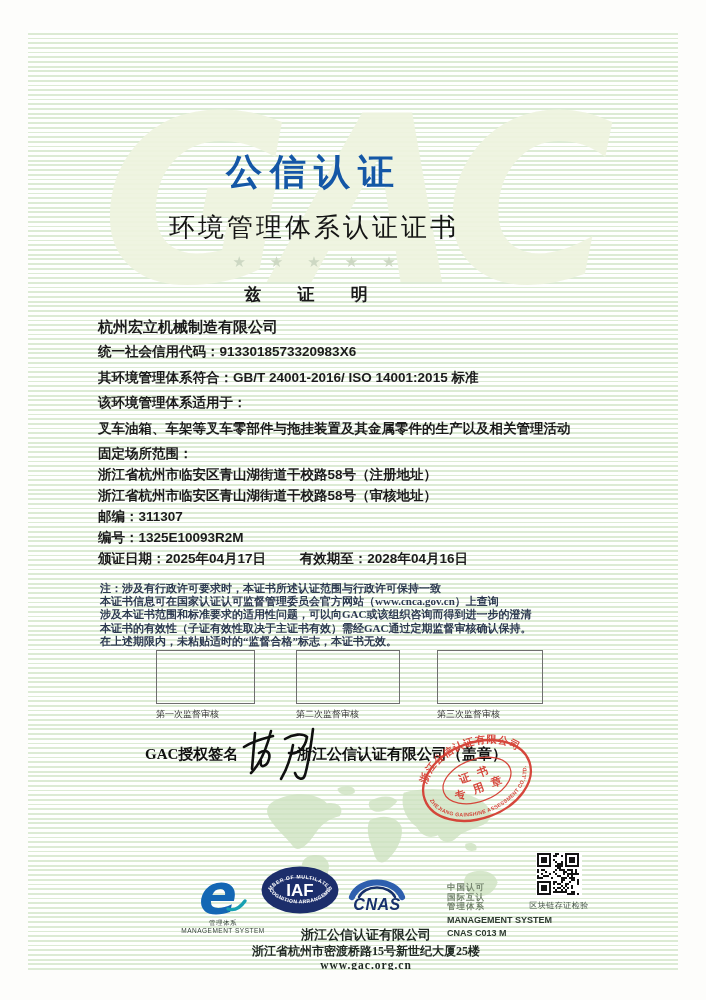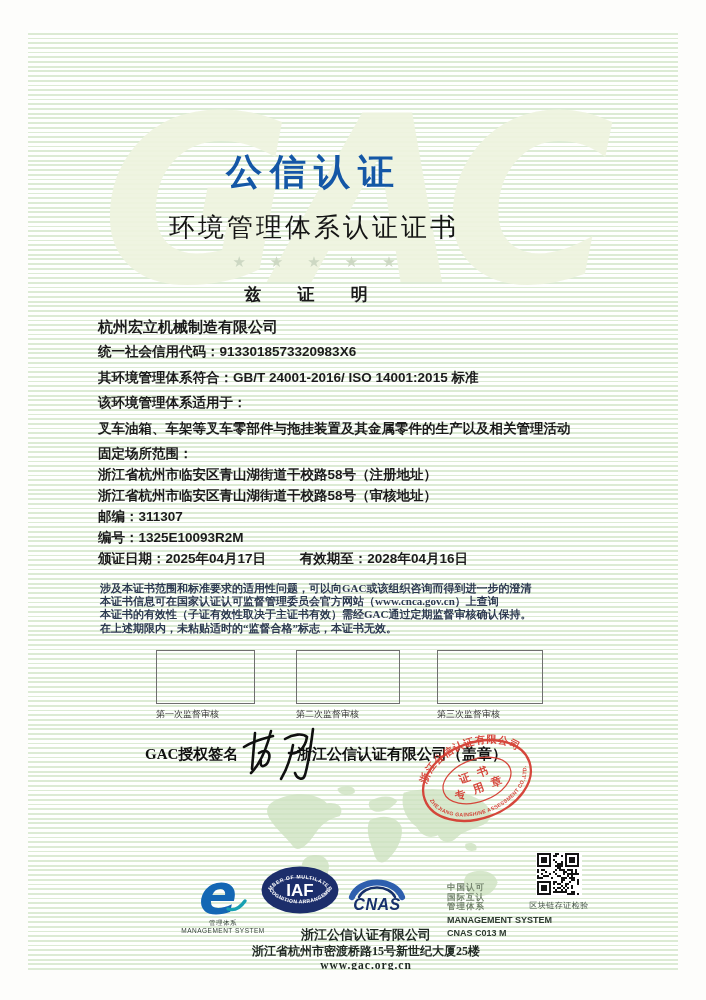--- a/index.html
+++ b/index.html
@@ -94,22 +94,23 @@
         <div class="b-line tight">浙江省杭州市临安区青山湖街道干校路58号（审核地址）</div>
         <div class="b-line tight"><span>邮编：</span><span>311307</span></div>
         <div class="b-line tight"><span>编号：</span><span>1325E10093R2M</span></div>
         <div class="b-line">
           <span>颁证日期：</span><span>2025年04月17日</span>
           <span class="exp">有效期至：</span><span>2028年04月16日</span>
         </div>
       </div>
 
       <div class="note">
+        <div>注：涉及有行政许可要求时，本证书所述认证范围与行政许可保持一致</div>
+        <div>本证书信息可在国家认证认可监督管理委员会官方网站（www.cnca.gov.cn）上查询</div>
         <div>涉及本证书范围和标准要求的适用性问题，可以向GAC或该组织咨询而得到进一步的澄清</div>
-        <div>本证书信息可在国家认证认可监督管理委员会官方网站（www.cnca.gov.cn）上查询</div>
         <div>本证书的有效性（子证有效性取决于主证书有效）需经GAC通过定期监督审核确认保持。</div>
         <div>在上述期限内，未粘贴适时的“监督合格”标志，本证书无效。</div>
       </div>
 
       <div class="sbox b1"></div>
       <div class="sbox b2"></div>
       <div class="sbox b3"></div>
       <div class="slab b1">第一次监督审核</div>
       <div class="slab b2">第二次监督审核</div>
       <div class="slab b3">第三次监督审核</div>

